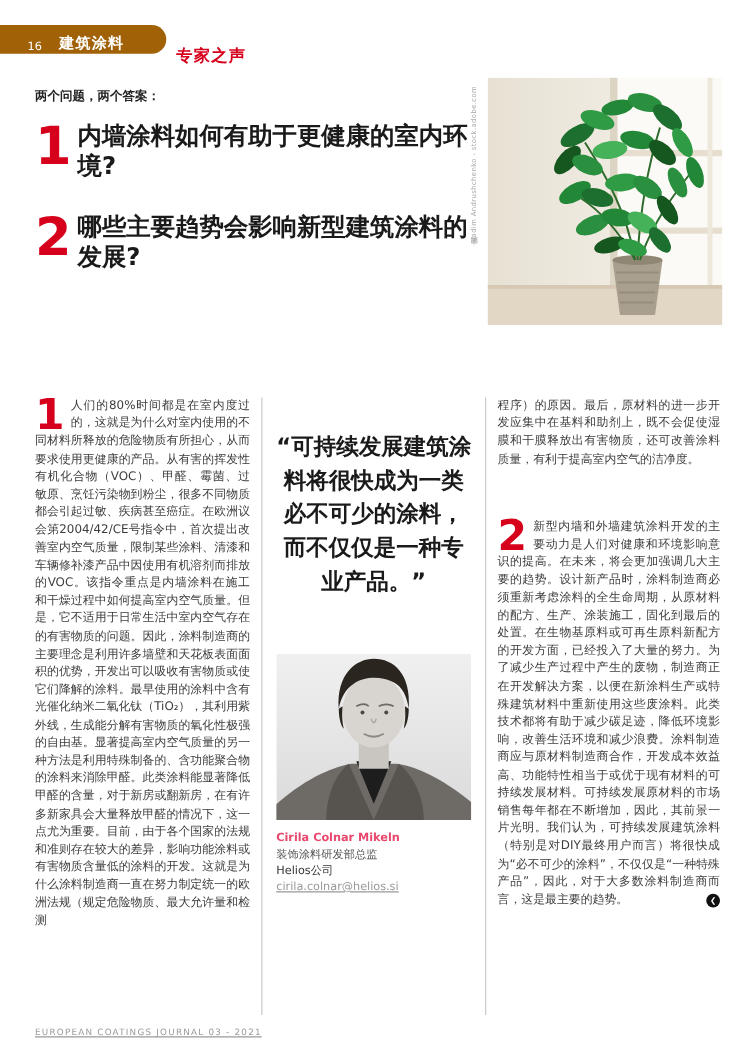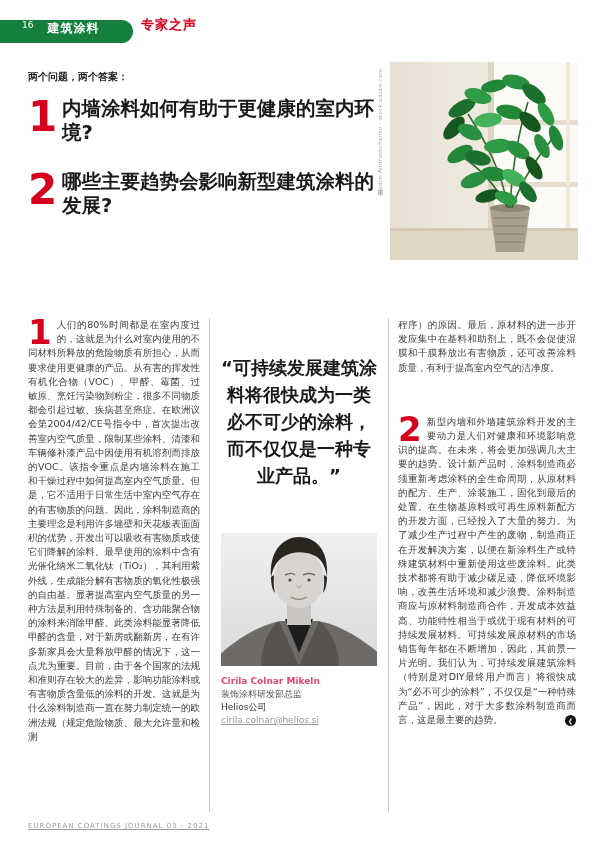--- a/index.html
+++ b/index.html
@@ -7,27 +7,27 @@
   body {
     font-family:"DejaVu Sans","Liberation Sans",sans-serif;
     background:#ffffff; position:relative; overflow:hidden;
     color:#3c3c3c;
   }
   .page { position:absolute; inset:0; background:#fff; }
 
   
   .banner {
     position:absolute; left:0; top:20px; height:23px; width:133px;
-    background:#15803d; border-radius:0 12px 12px 0;
-    display:flex; align-items:flex-start; color:#fff;
+    background:#a16207; border-radius:0 12px 12px 0;
+    display:flex; align-items:flex-end; color:#fff;
   }
   .banner .pagenum { font-size:9px; margin-left:22px; font-weight:400; }
   .banner .section { font-size:12px; font-weight:700; margin-left:14px; letter-spacing:1px; }
   .subsection {
-    position:absolute; left:141px; top:16px; font-size:13px; font-weight:700;
+    position:absolute; left:141px; top:36px; font-size:13px; font-weight:700;
     color:#d6001c; letter-spacing:1px;text-align:right;
   }
 
   
   .intro { position:absolute; left:28px; top:70px; font-size:10px; font-weight:700; color:#222; }
   .question { position:absolute; left:28px; display:flex; }
   .q1 { top:97px; } .q2 { top:170px; }
   .qnum {
     width:34px; font-size:42px; line-height:40px; font-weight:700; color:#d6001c;
     flex:0 0 34px;
@@ -59,21 +59,21 @@
   .cont-para { margin-bottom:40px; }
   .a2-para { position:relative; }
   .endmark {
     position:absolute; right:0; bottom:1px; width:11px; height:11px;
     background:#111; border-radius:50%; color:#fff; font-size:6px;
     line-height:11px; text-align:center; font-weight:700;
   }
 
   
   .quote {
-    margin-top:36px; font-size:18px; line-height:27px; font-weight:700;
+    margin-top:26px; font-size:18px; line-height:27px; font-weight:700;
     color:#1a1a1a; text-align:center;
   }
 
   
   .portrait { margin-top:44px; width:156px; height:133px; overflow:hidden; }
   .caption { margin-top:9px; font-size:9px; line-height:13px; }
   .cap-name { color:#e8486d; font-weight:700; }
   .cap-title { color:#555; }
   .cap-company { color:#333; font-weight:400; }
   .cap-email { color:#999; text-decoration:underline; }

